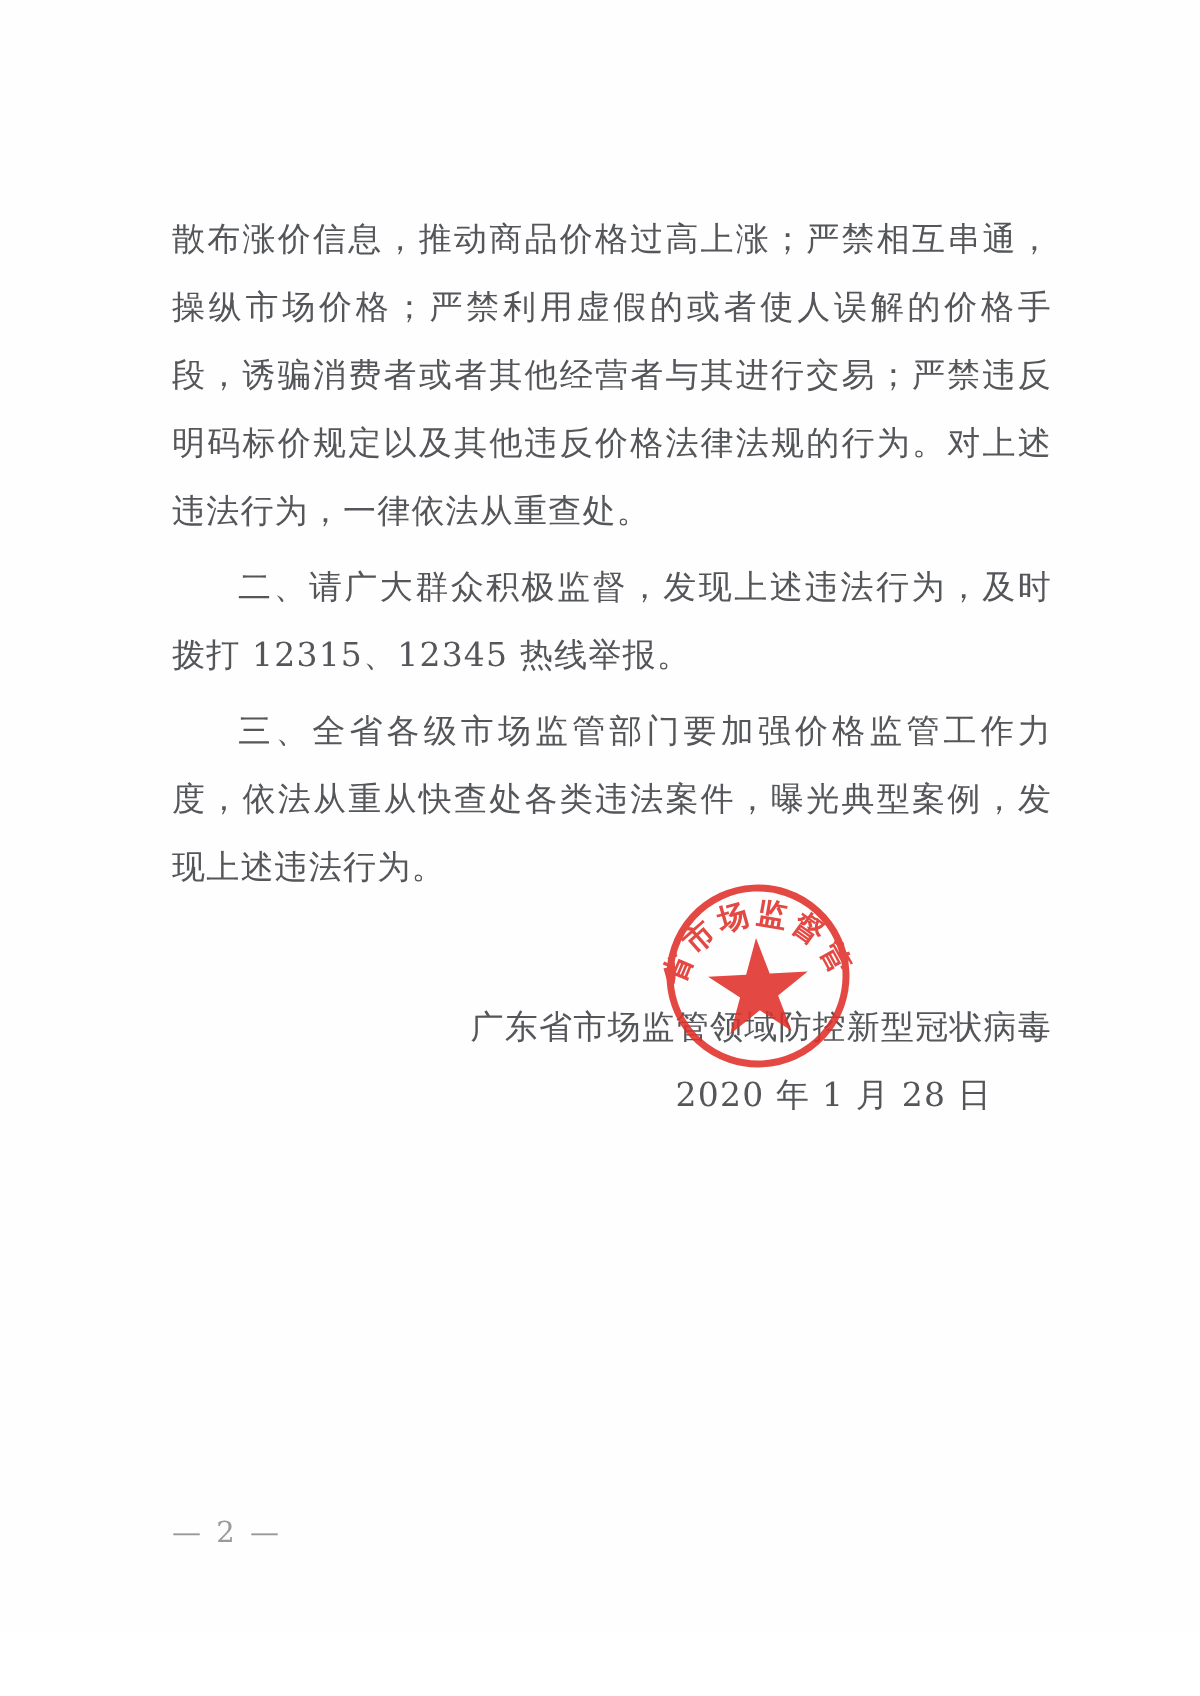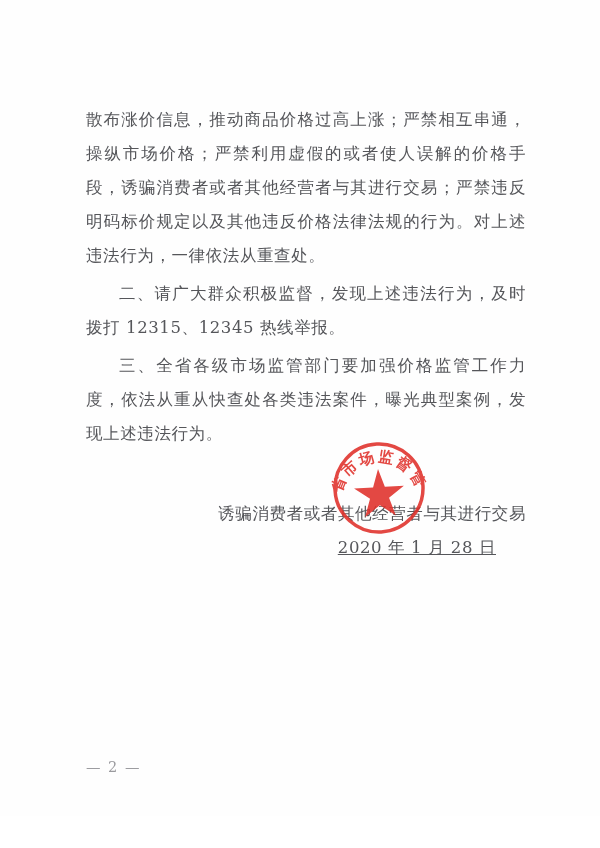--- a/index.html
+++ b/index.html
@@ -56,21 +56,20 @@
     letter-spacing: 0.6px;
     white-space: nowrap;
   }
   .date-line {
     font-size: 16.5px;
     line-height: 34px;
     color: #55565a;
     letter-spacing: 0.6px;
     white-space: nowrap;
     padding-right: 30px;
-    text-decoration: underline;
   }
 
   
   .seal {
     position: absolute;
     left: 318px;
     top: 438px;
     width: 122px;
     height: 100px;
     z-index: 5;
@@ -113,19 +112,19 @@
       </defs>
       <ellipse cx="100" cy="100" rx="88" ry="88" fill="none" stroke="#e0302a" stroke-width="7"></ellipse>
       <text font-family="DejaVu Serif, Liberation Serif, serif" font-size="30" font-weight="bold" fill="#e0302a" letter-spacing="5">
         <textPath href="#sealArc" startOffset="50%" text-anchor="middle">广东省市场监督管理局</textPath>
       </text>
       <polygon fill="#e0302a" points="100,62 111.8,98.2 149.9,98.2 119.05,120.6 130.85,156.8 100,134.4 69.15,156.8 80.95,120.6 50.1,98.2 88.2,98.2"></polygon>
     </svg>
   </div>
 
   <div class="sign-block">
-    <div class="sign-line">诱骗消费者或者其他经营者与其进行交易</div>
+    <div class="sign-line">广东省市场监管领域防控新型冠状病毒</div>
     <div class="date-line">2020 年 1 月 28 日</div>
   </div>
 
   <div class="page-number">— 2 —</div>
 
 </div>
 
 </body></html>

